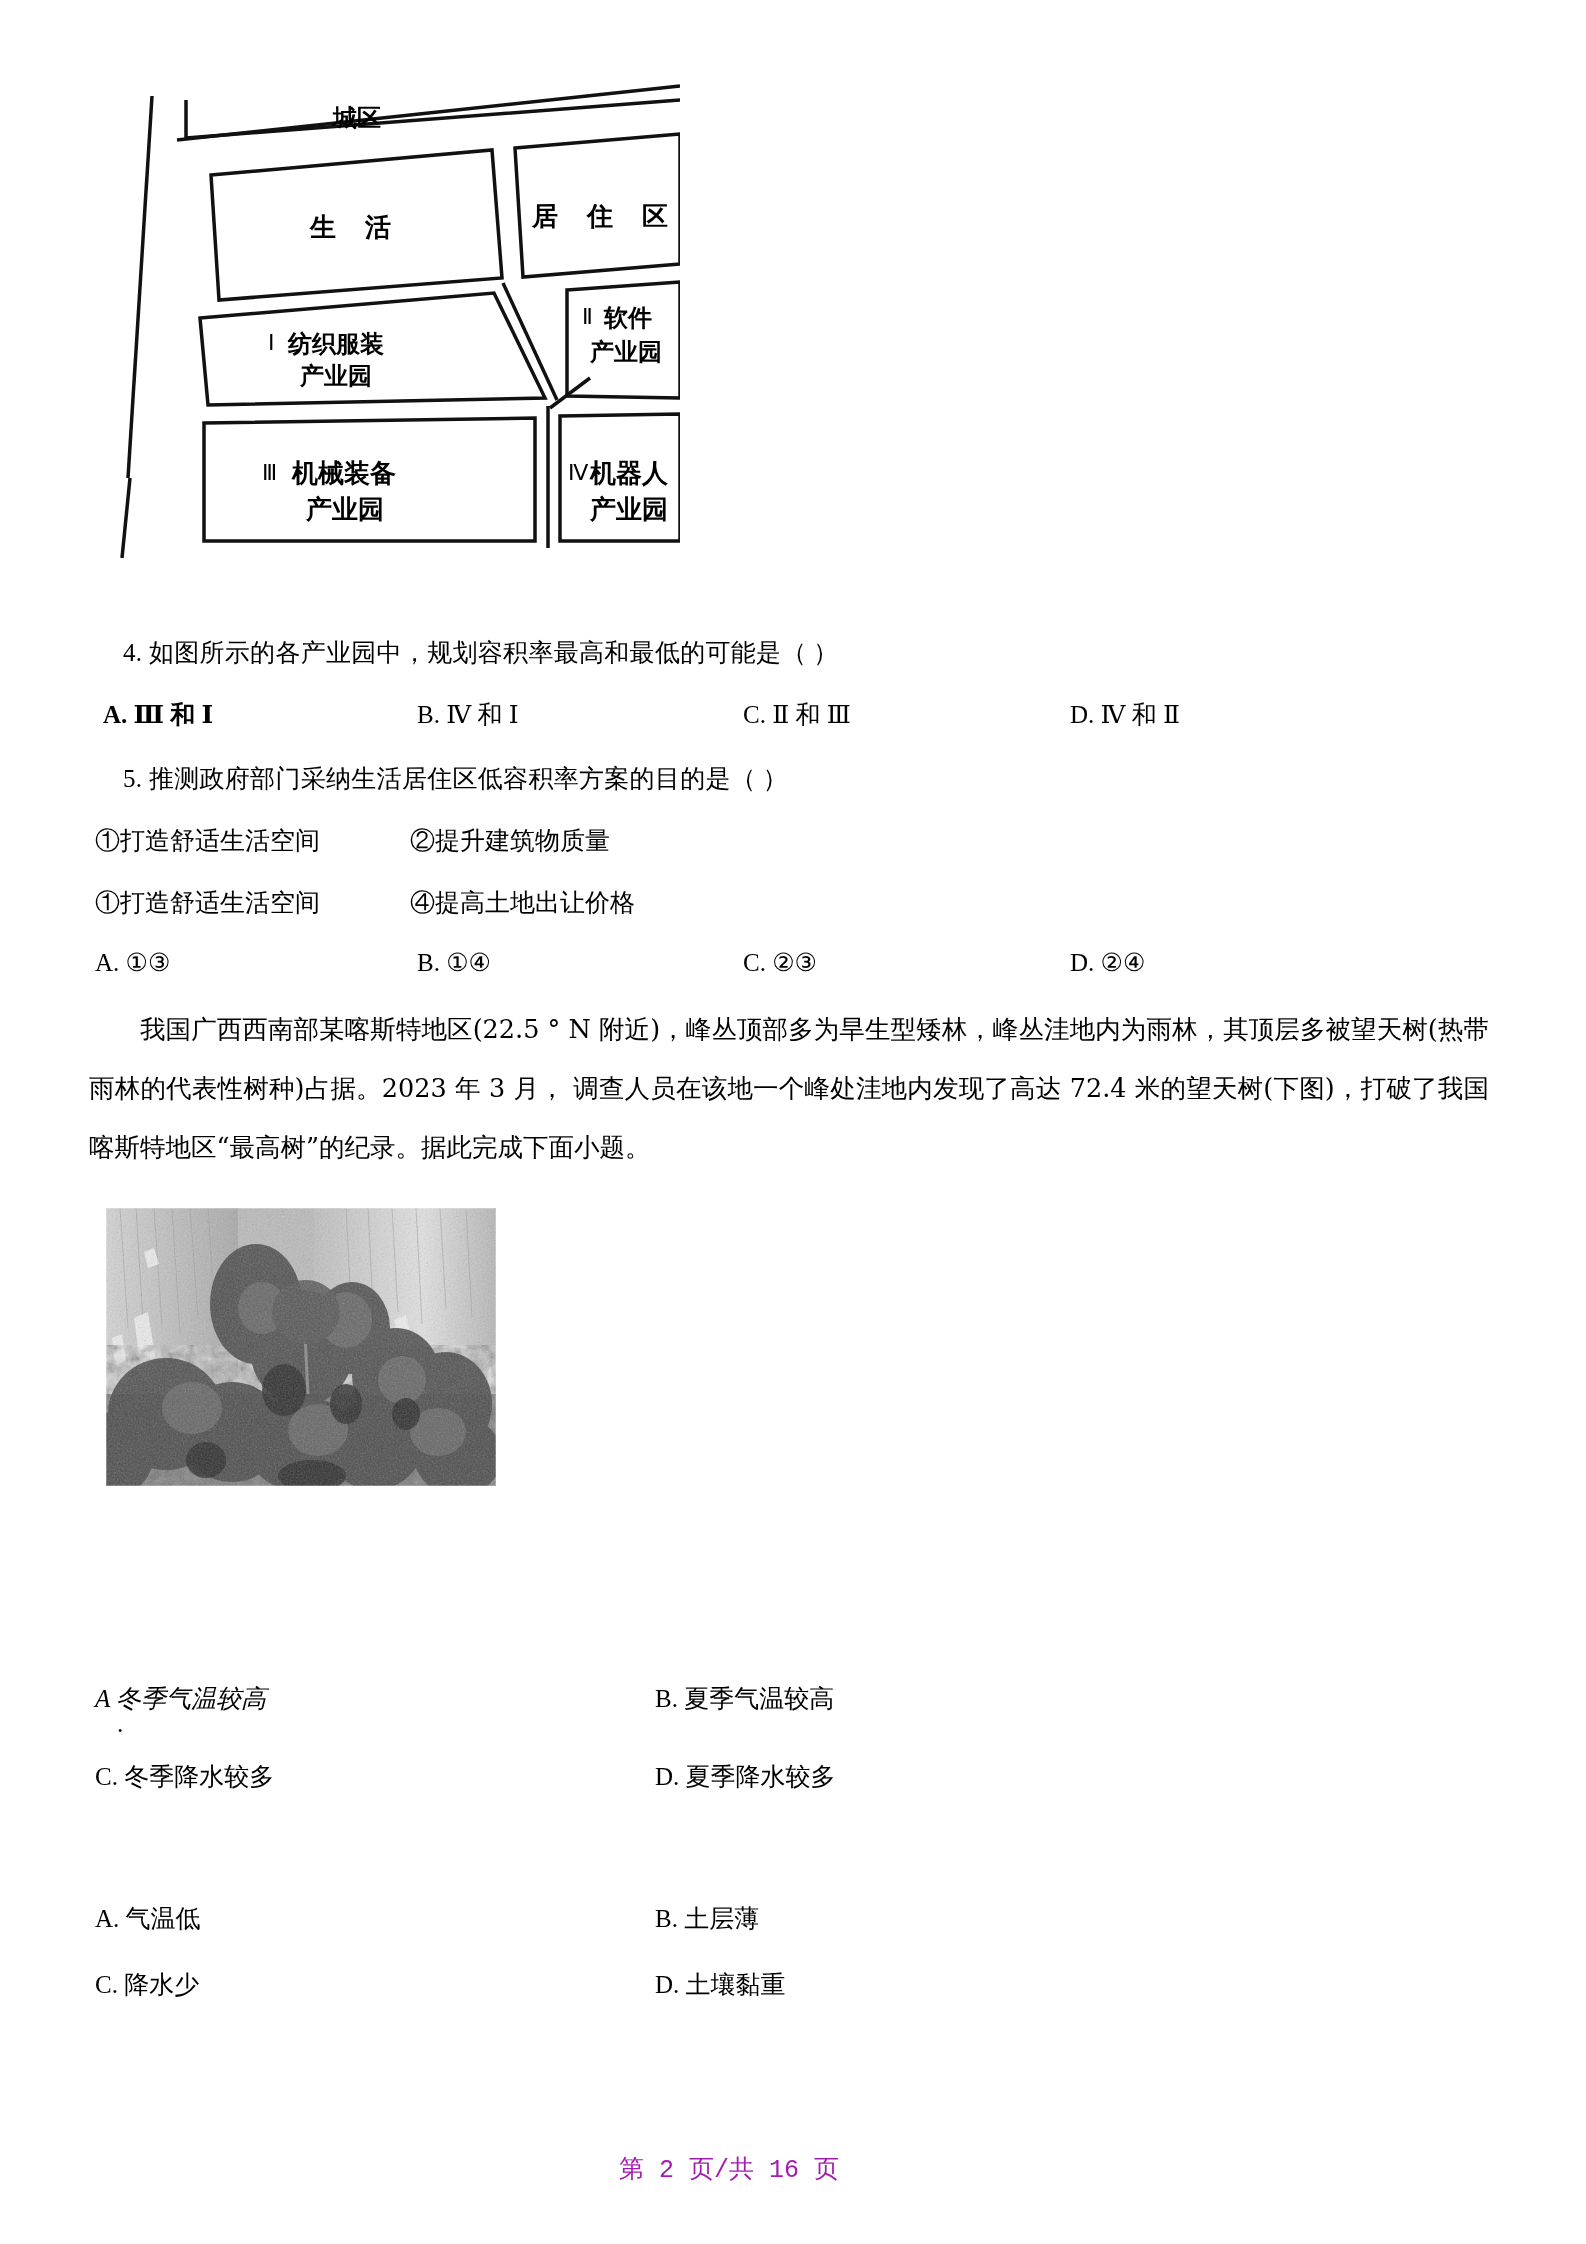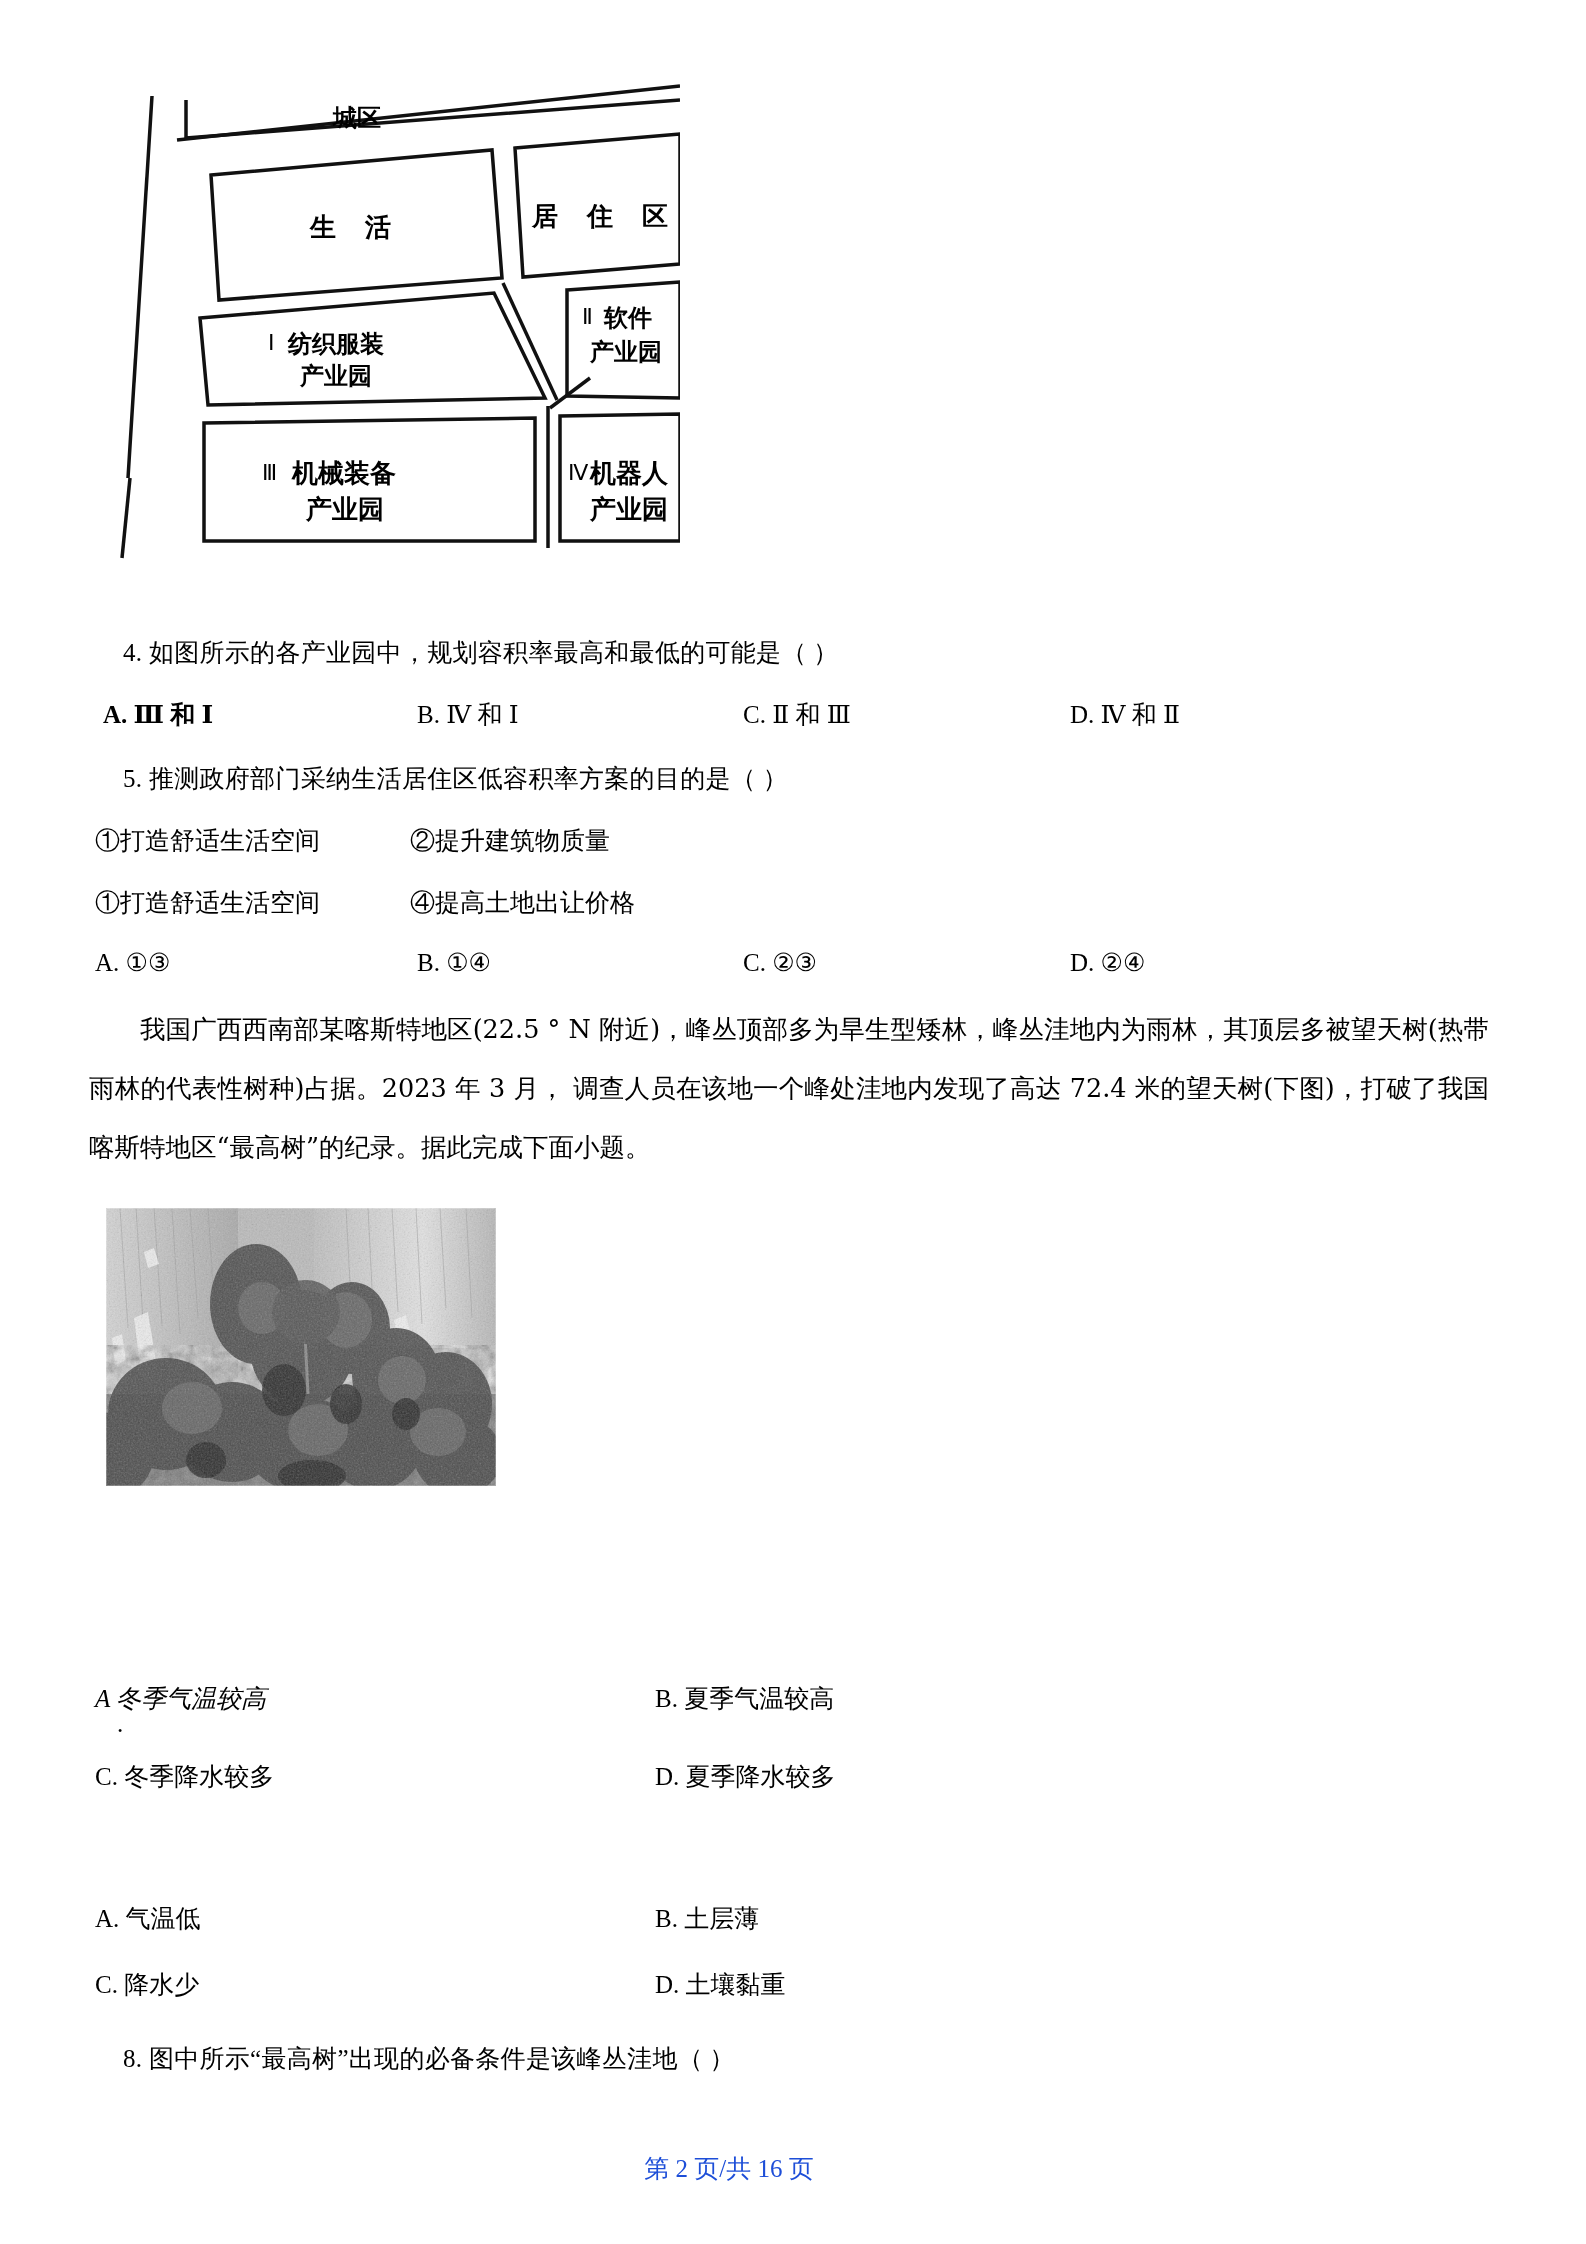--- a/index.html
+++ b/index.html
@@ -97,23 +97,23 @@
   }
   .photo svg { display: block; }
 
   
   .footer {
     position: absolute;
     left: 0;
     top: 2152px;
     width: 1458px;
     text-align: center;
-    font-family: Liberation Serif, serif;
+    font-family: Liberation Mono, monospace;
     font-size: 25px;
-    color: #1d4ed8;
+    color: #a21caf;
   }
 
   .underline-sub { text-decoration: underline; text-decoration-thickness: 1px; }
 </style>
 </head>
 <body>
 
 <div class="page">
 
   <div class="diagram-wrap">
@@ -323,17 +323,16 @@
   <div class="opt-row" style="top:1902px;">
     <span class="opt" style="left:0px;">A. 气温低</span>
     <span class="opt" style="left:560px;">B. 土层薄</span>
   </div>
 
   <div class="opt-row" style="top:1968px;">
     <span class="opt" style="left:0px;">C. 降水少</span>
     <span class="opt" style="left:560px;">D. 土壤黏重</span>
   </div>
 
-  <div class="qline qstem" style="top:2042px;">8. 图中所示“最高树”出现的必备条件是该峰丛洼地（    ）</div>
 
   <div class="footer">第 2 页/共 16 页</div>
 
 </div>
 
 </body></html>

